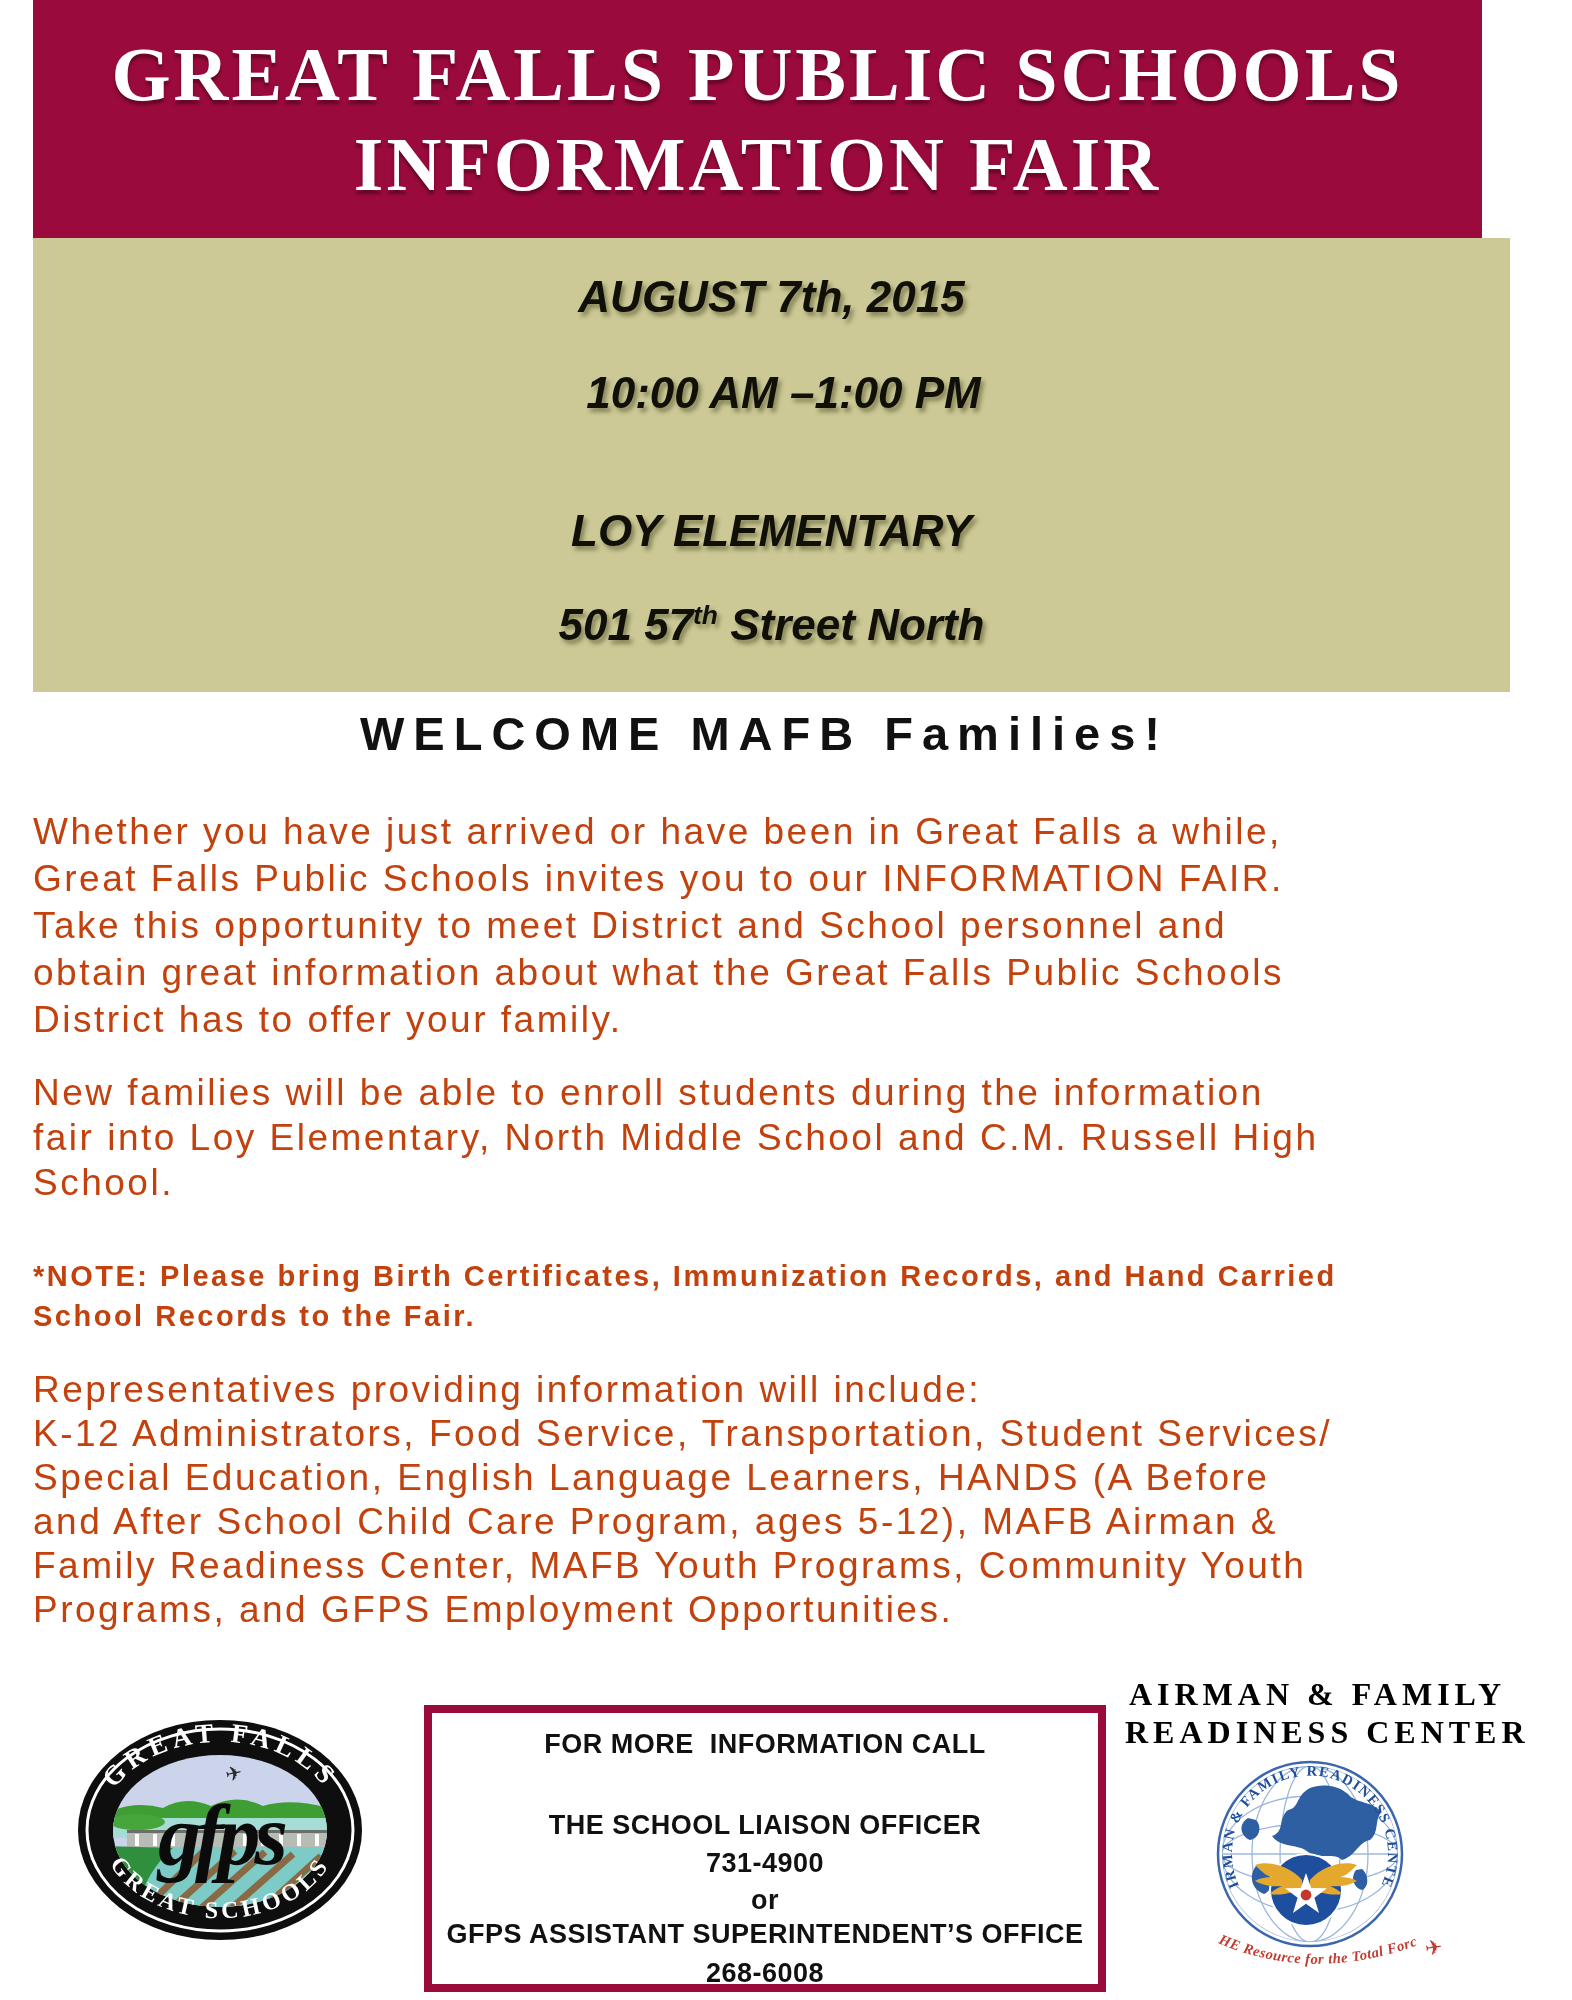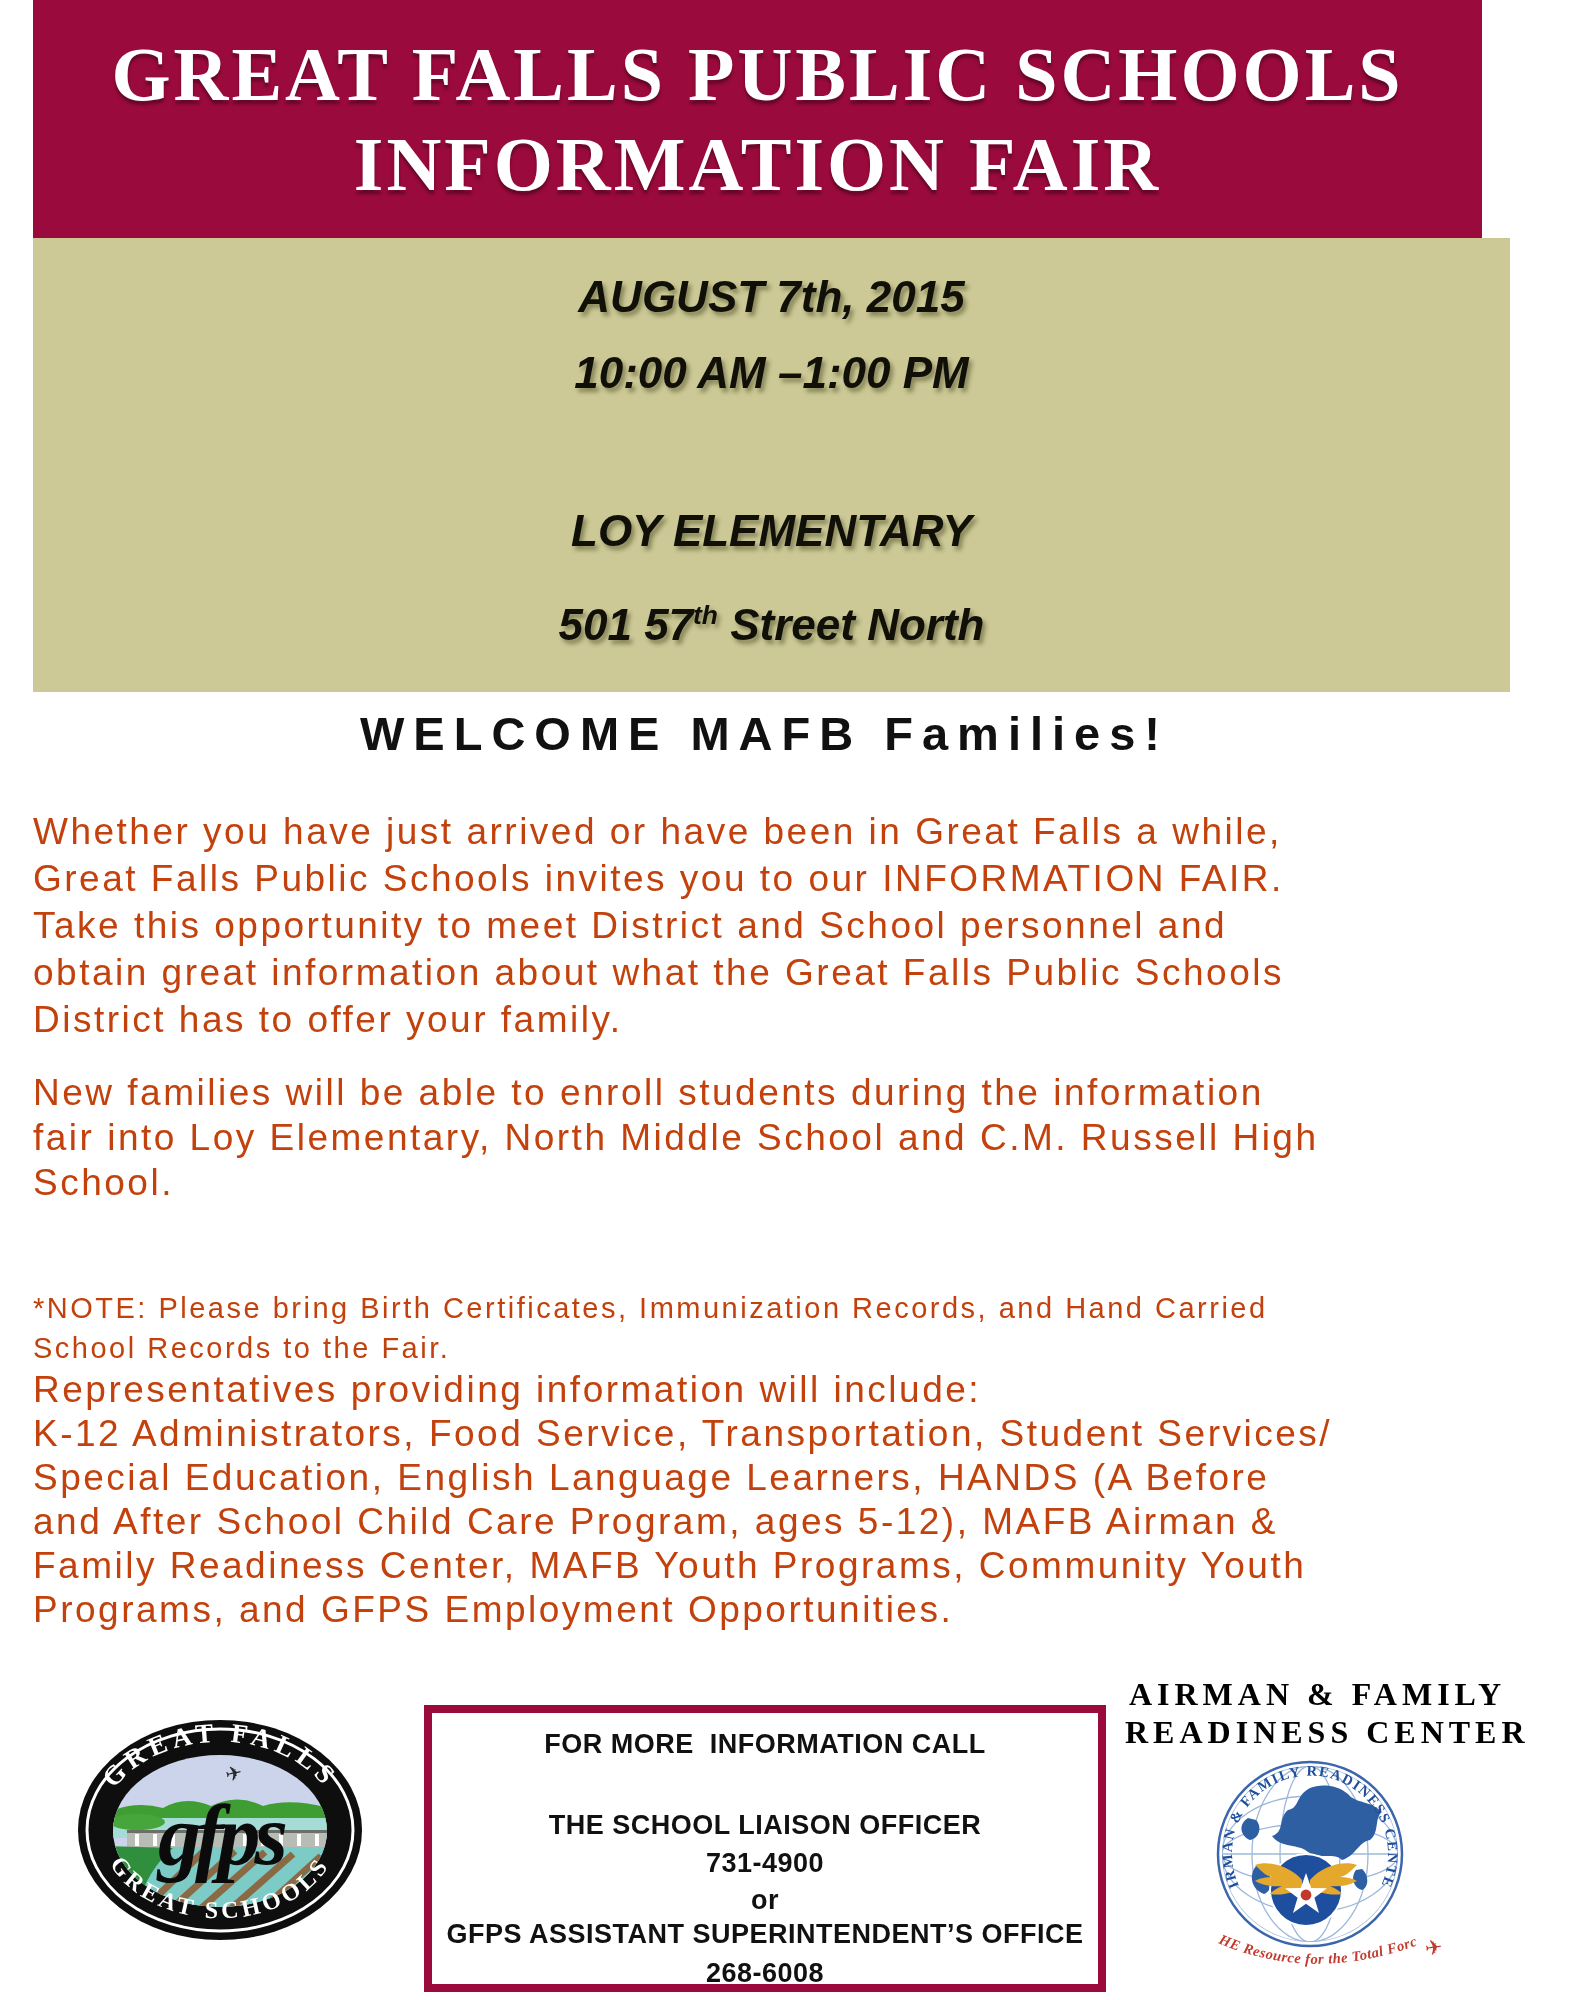--- a/index.html
+++ b/index.html
@@ -24,40 +24,40 @@
   .event-panel {
     position:absolute; left:33px; top:238px; width:1477px; height:454px;
     background:#CCC996;
   }
   .event-line {
     position:absolute; left:0; width:100%; text-align:center;
     font-weight:700; font-style:italic; font-size:44px; line-height:70px;
     color:#101008; text-shadow:3px 4px 4px rgba(50,50,15,0.45); white-space:nowrap;
   }
   .ev-date    { top:24px; }
-  .ev-time    { top:100px; }
+  .ev-time    { top:120px;padding-left:12px; }
   .ev-venue   { top:258px; }
   .ev-address { top:342px; }
   .ev-address sup { font-size:60%; vertical-align:super; }
 
   
   .welcome {
     position:absolute; left:26px; top:706px; width:1477px; text-align:center;
     font-weight:700; font-size:47px; letter-spacing:9px; color:#111;
     white-space:nowrap;
   }
 
   
   .para {
     position:absolute; left:33px; width:1500px; color:#c2410c;
     white-space:pre-line;
   }
   .p-intro   { top:808px;  font-size:37px; line-height:47px; letter-spacing:2.5px; }
   .p-enroll  { top:1070px; font-size:37px; line-height:45px; letter-spacing:2.5px; }
-  .p-note    { top:1288px; font-size:29px; line-height:40px; letter-spacing:2.5px; font-weight:400; }
+  .p-note    { top:1256px; font-size:29px; line-height:40px; letter-spacing:2.5px; font-weight:700; }
   .p-reps    { top:1368px; font-size:37px; line-height:44px; letter-spacing:2.5px; }
 
   
   .info-box {
     position:absolute; left:416px; top:1705px; width:682px; height:287px;
     border:8px solid #9A0A3C; box-sizing:border-box; background:#ffffff;margin-left:8px;
   }
   .info-line {
     position:absolute; left:0; width:100%; text-align:center;
     font-weight:700; font-size:27px; line-height:34px; color:#111;

